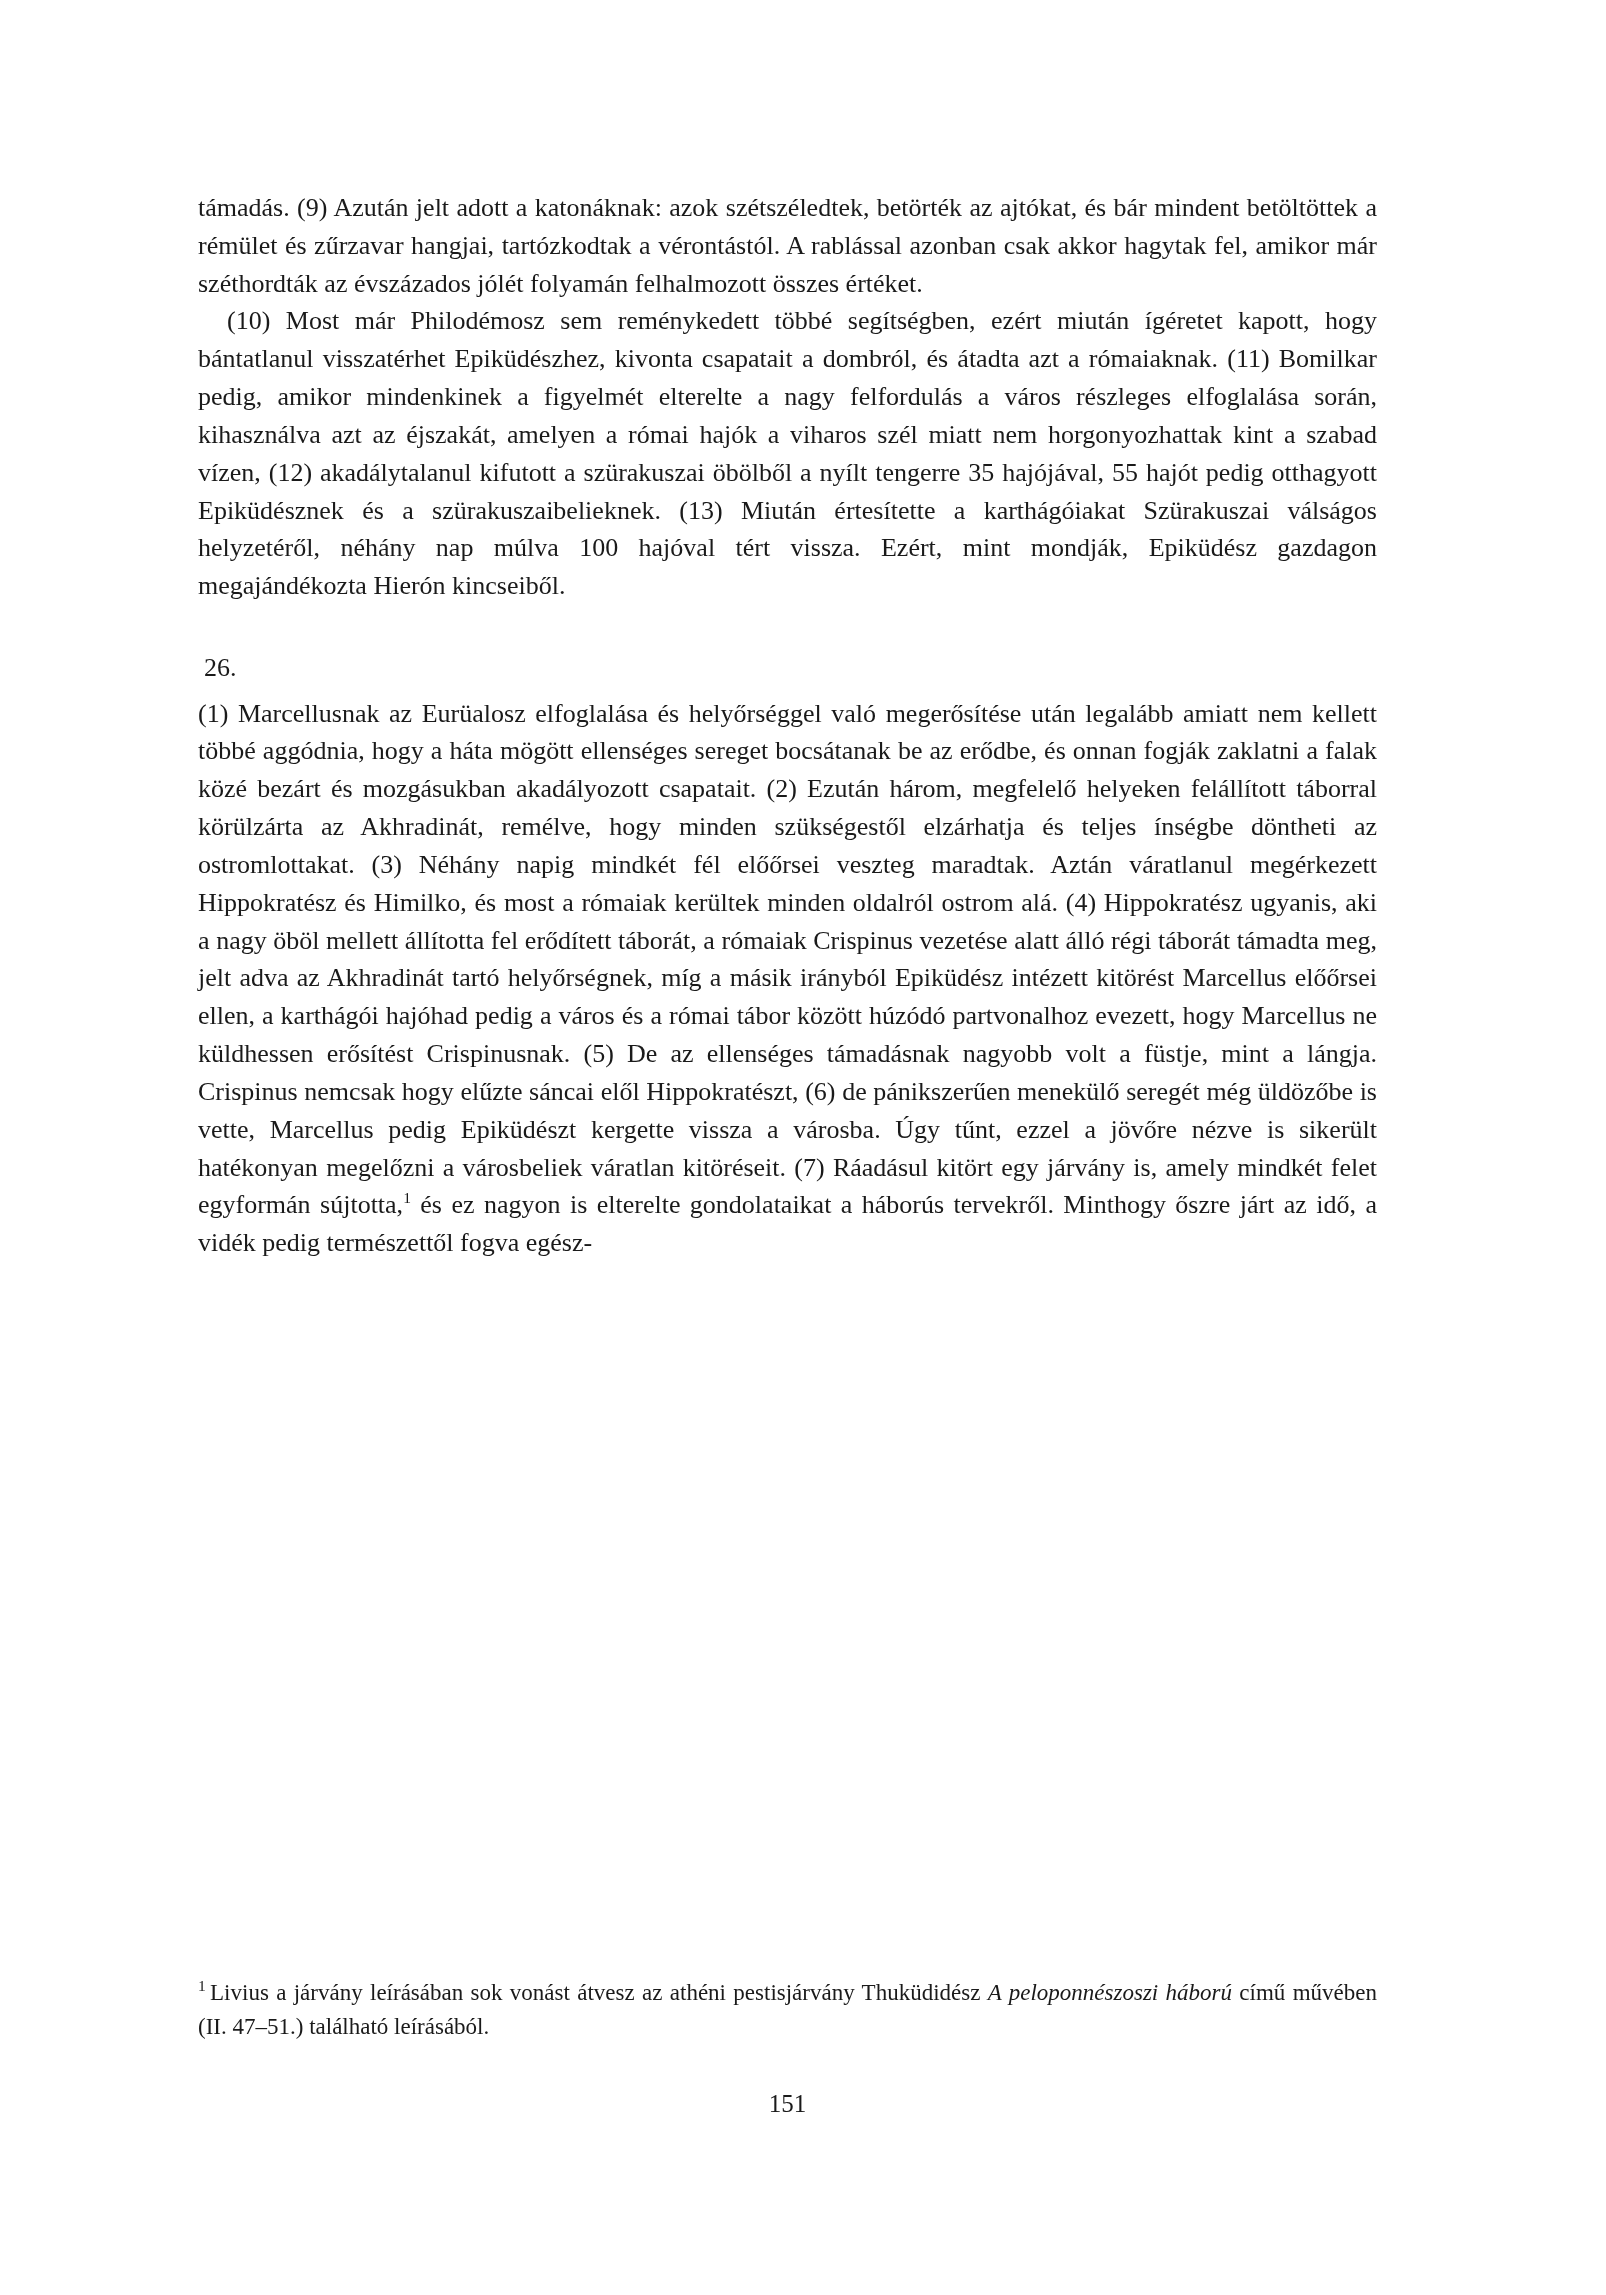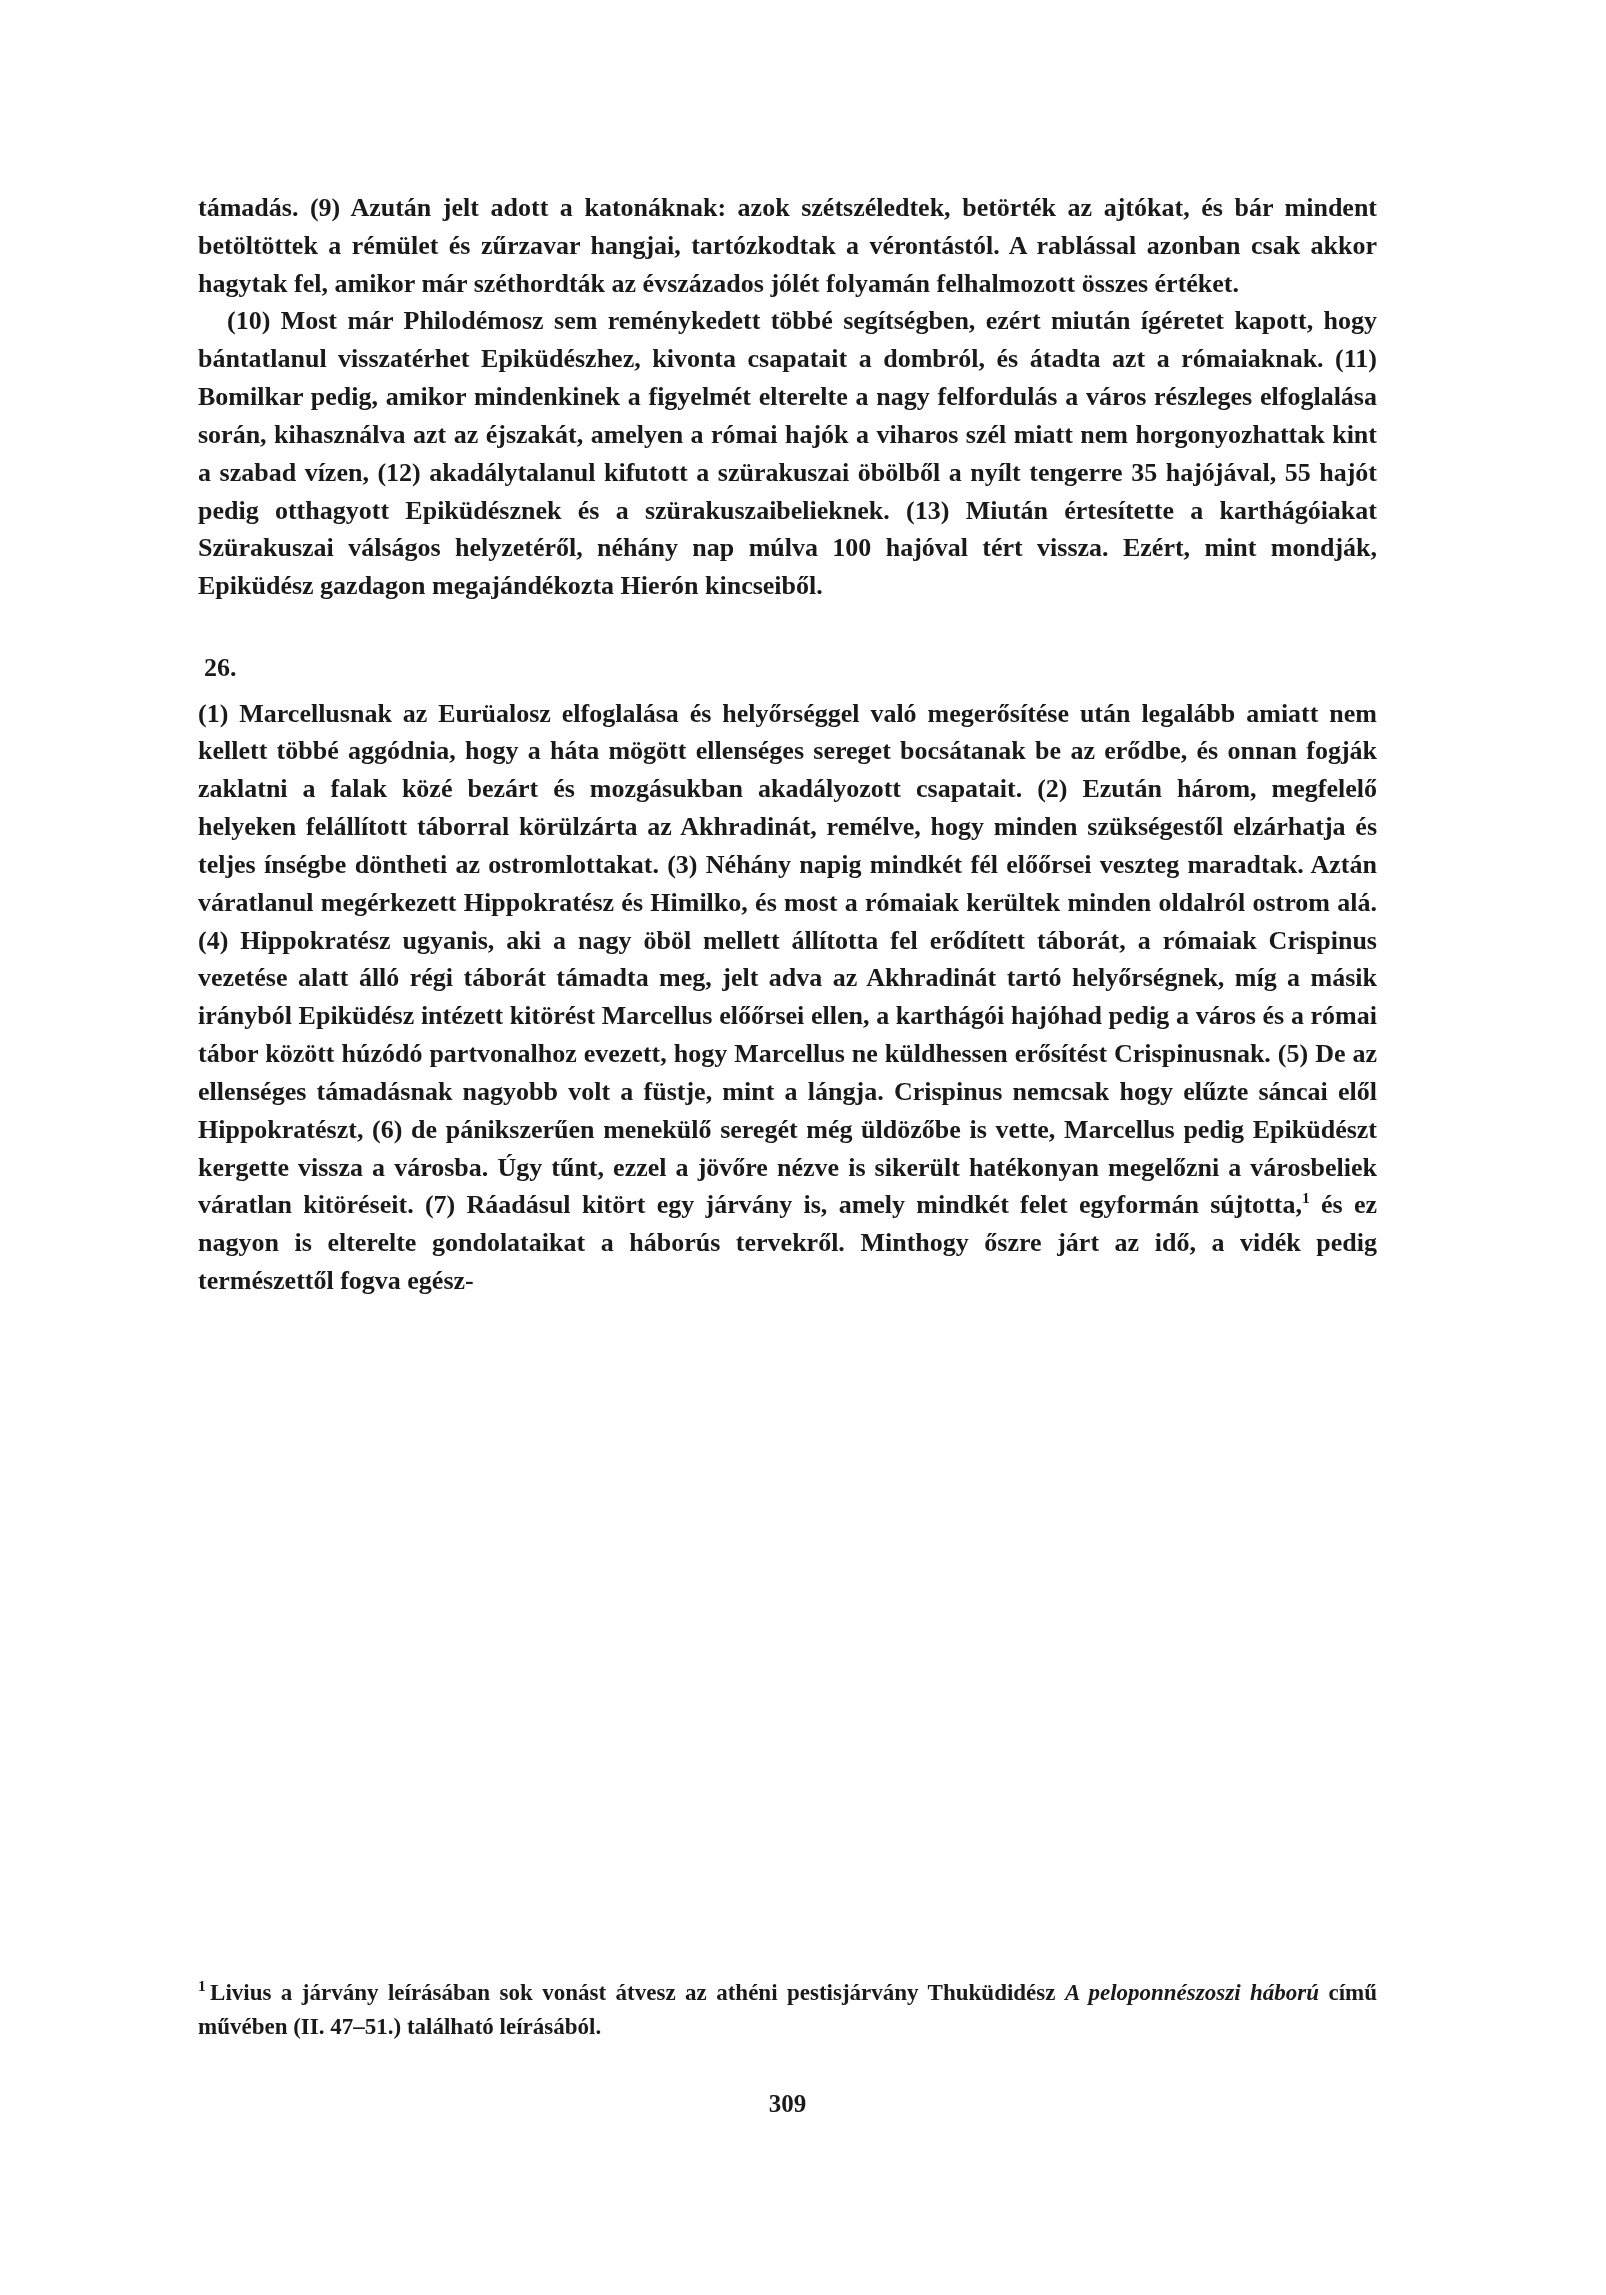--- a/index.html
+++ b/index.html
@@ -13,21 +13,20 @@
     font-family: "Liberation Serif", serif;
     color: #1a1a1a;
     -webkit-font-smoothing: antialiased;
   }
   .page {
     position: relative;
     width: 1575px;
     height: 2295px;
     box-sizing: border-box;
     padding: 189px 198px 12px 198px;
-    font-weight: bold;
   }
   .body-text {
     font-size: 26px;
     line-height: 1.455;
     text-align: justify;
     text-justify: inter-word;
     hyphens: none;
   }
   .body-text p {
     margin: 0;
@@ -93,16 +92,16 @@
 
     <div class="section-number">26.</div>
 
     <p class="section-body"><span>(1) Marcellusnak az Eurüalosz elfoglalása és helyőrséggel való megerősítése után legalább amiatt nem kellett többé aggódnia, hogy a háta mögött ellenséges sereget bocsátanak be az erődbe, és onnan fogják zaklatni a falak közé bezárt és mozgásukban akadályozott csapatait. (2) Ezután három, megfelelő helyeken felállított táborral körülzárta az Akhradinát, remélve, hogy minden szükségestől elzárhatja és teljes ínségbe döntheti az ostromlottakat. (3) Néhány napig mindkét fél előőrsei veszteg maradtak. Aztán váratlanul megérkezett Hippokratész és Himilko, és most a rómaiak kerültek minden oldalról ostrom alá. (4) Hippokratész ugyanis, aki a nagy öböl mellett állította fel erődített táborát, a rómaiak Crispinus vezetése alatt álló régi táborát támadta meg, jelt adva az Akhradinát tartó helyőrségnek, míg a másik irányból Epiküdész intézett kitörést Marcellus előőrsei ellen, a karthágói hajóhad pedig a város és a római tábor között húzódó partvonalhoz evezett, hogy Marcellus ne küldhessen erősítést Crispinusnak. (5) De az ellenséges támadásnak nagyobb volt a füstje, mint a lángja. Crispinus nemcsak hogy elűzte sáncai elől Hippokratészt, (6) de pánikszerűen menekülő seregét még üldözőbe is vette, Marcellus pedig Epiküdészt kergette vissza a városba. Úgy tűnt, ezzel a jövőre nézve is sikerült hatékonyan megelőzni a városbeliek váratlan kitöréseit. (7) Ráadásul kitört egy járvány is, amely mindkét felet egyformán sújtotta,</span><sup class="fn-ref">1</sup><span> és ez nagyon is elterelte gondolataikat a háborús tervekről. Minthogy őszre járt az idő, a vidék pedig természettől fogva egész-</span></p>
   </div>
 
   <div class="footnote-zone">
     <p class="footnote"><span class="fn-mark">1</span><span>Livius a járvány leírásában sok vonást átvesz az athéni pestisjárvány Thuküdidész </span><em>A peloponnészoszi háború</em><span> című művében (II. 47–51.) található leírásából.</span></p>
   </div>
 
-  <div class="folio">309</div>
+  <div class="folio">151</div>
 
 </div>
 
 
 </body></html>

